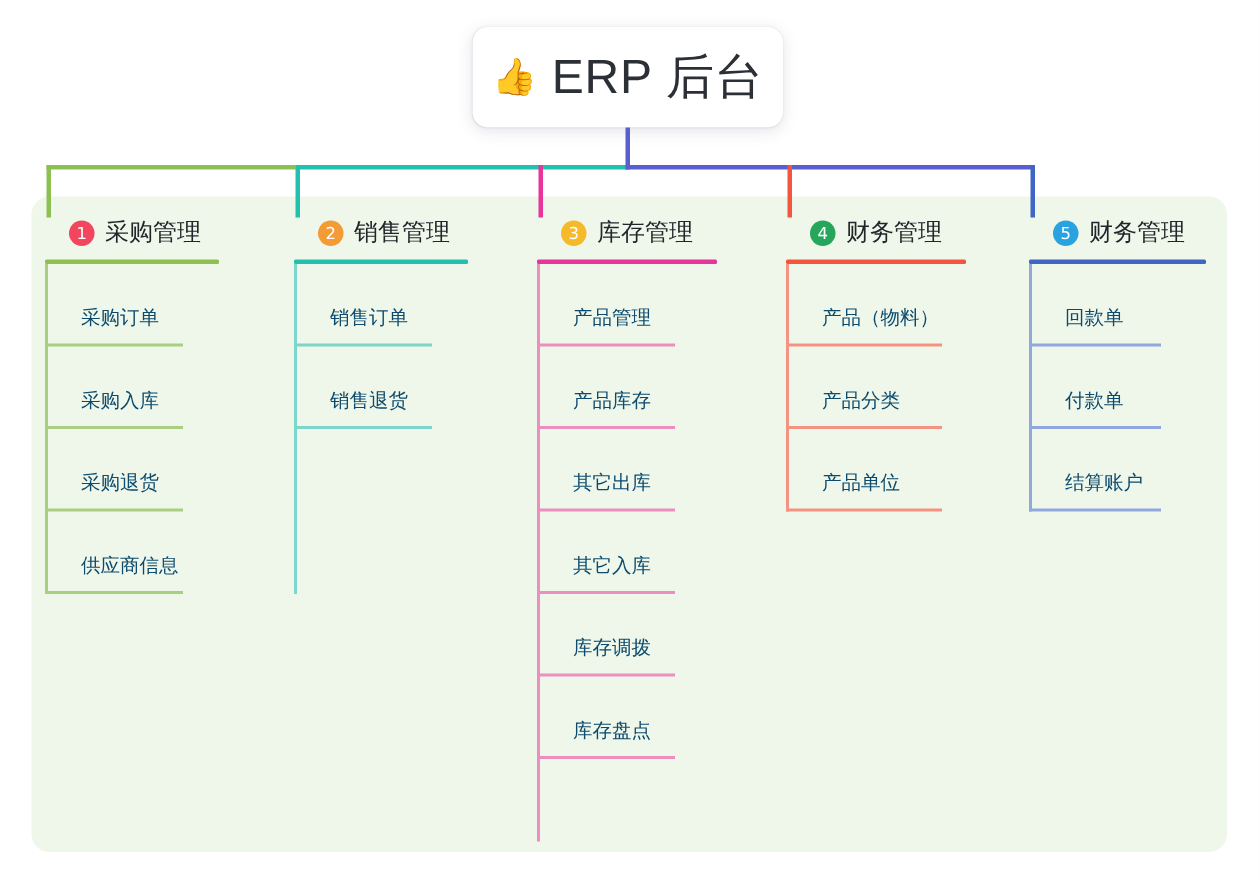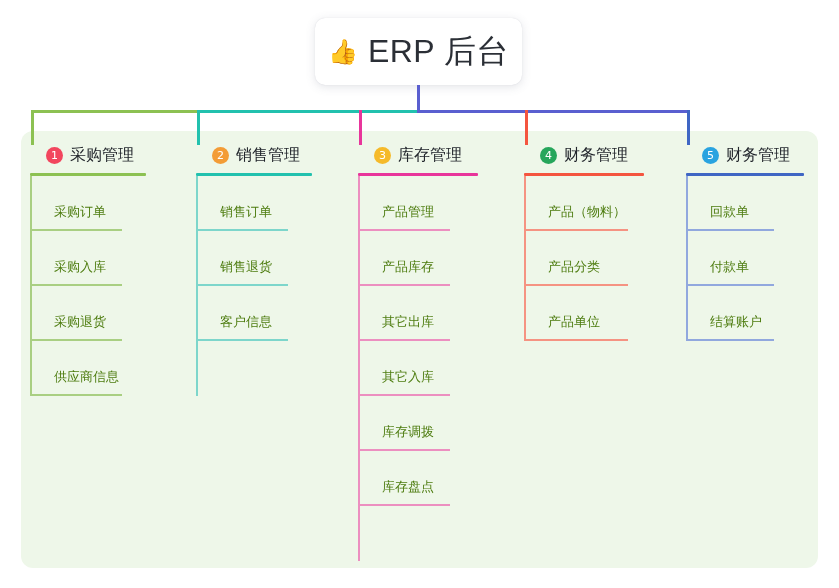--- a/index.html
+++ b/index.html
@@ -116,21 +116,21 @@
   .leaf {
     position: relative;
     height: 55px;
     box-sizing: border-box;
   }
   .leaf-label {
     position: absolute;
     left: 24px;
     bottom: 10px;
     font-size: 13px;
-    color: #4d7c0f;
+    color: #0c4a6e;
     white-space: nowrap;
   }
   .leaf-rule {
     position: absolute;
     left: 0px;
     bottom: 0px;
     height: 2px;
   }
 </style>
 </head>
@@ -193,24 +193,20 @@
         <div class="col-body">
           <div class="spine" style="background: rgb(125, 214, 203); height: 220px;"></div>
           <div class="leaf">
             <span class="leaf-label">销售订单</span>
             <div class="leaf-rule" style="width: 92px; background: rgb(125, 214, 203);"></div>
           </div>
           <div class="leaf">
             <span class="leaf-label">销售退货</span>
             <div class="leaf-rule" style="width: 92px; background: rgb(125, 214, 203);"></div>
           </div>
-          <div class="leaf">
-            <span class="leaf-label">客户信息</span>
-            <div class="leaf-rule" style="width: 92px; background: rgb(125, 214, 203);"></div>
-          </div>
         </div>
       </div>
       <div class="col" style="left: 358px;">
         <div class="col-header">
           <span class="badge" style="background: rgb(245, 186, 42);">3</span>
           <span class="col-title">库存管理</span>
         </div>
         <div class="col-rule" style="width: 120px; background: rgb(232, 53, 155);"></div>
         <div class="col-body">
           <div class="spine" style="background: rgb(236, 143, 192); height: 385px;"></div>

